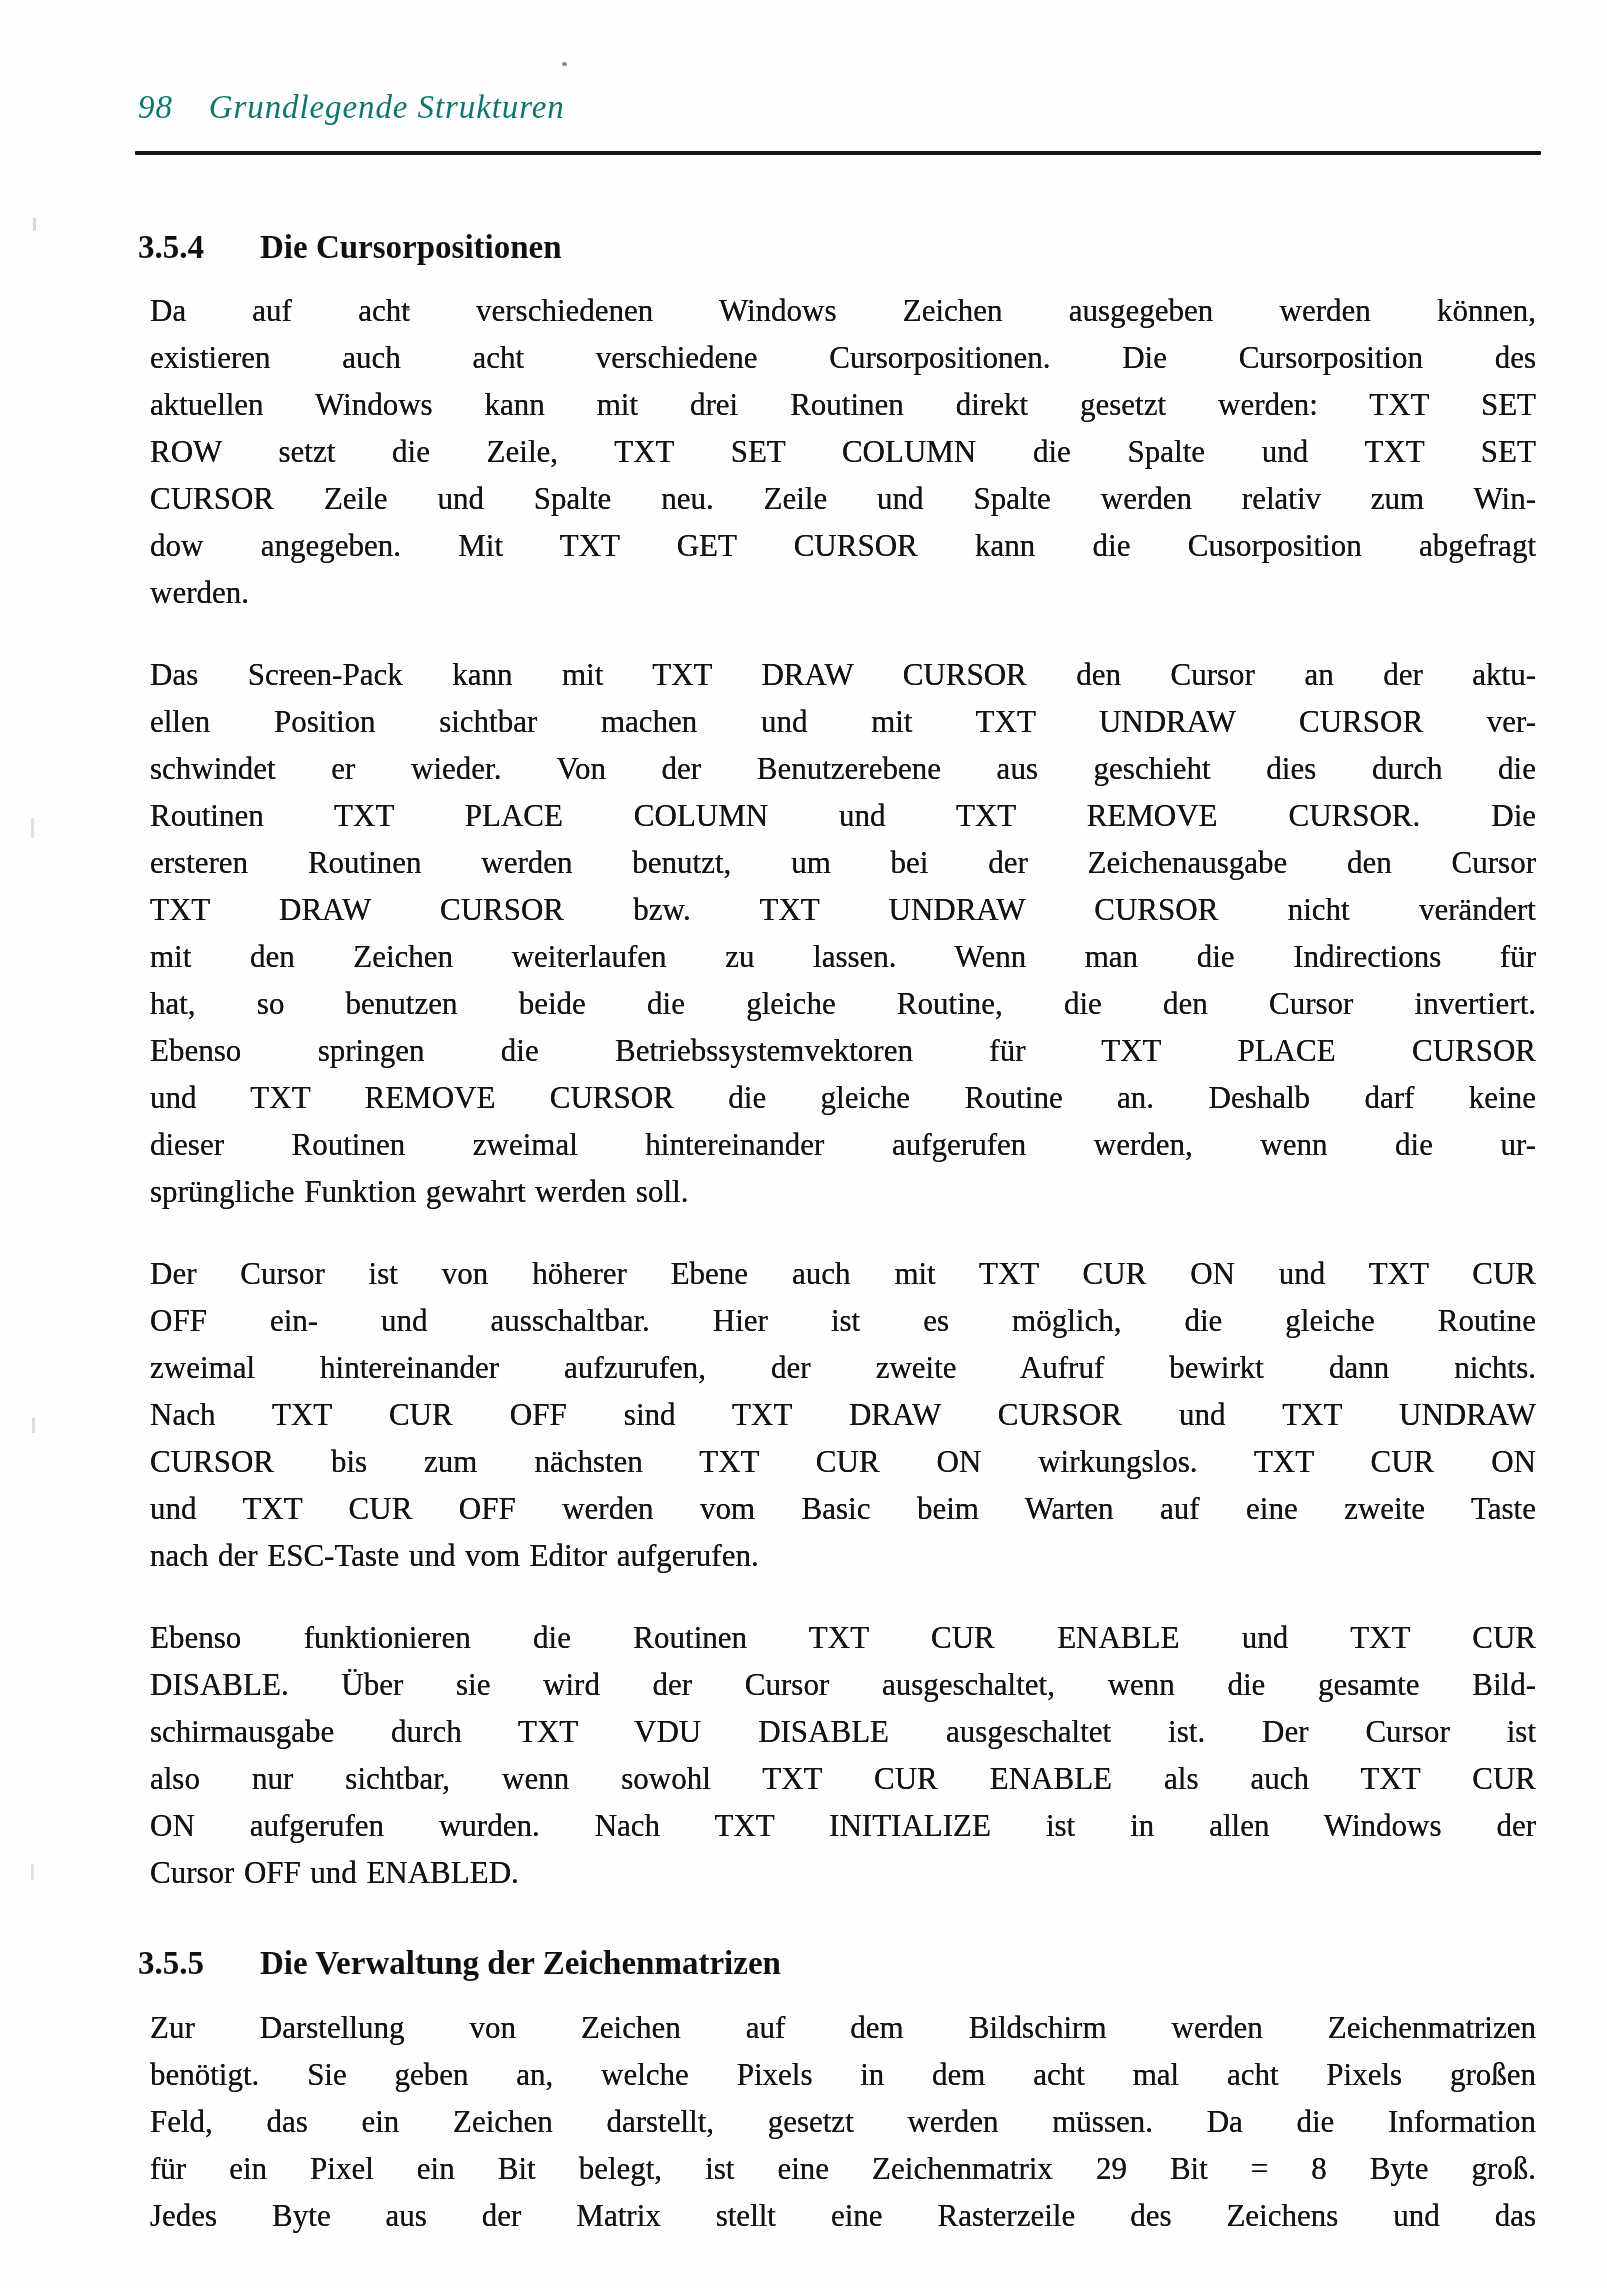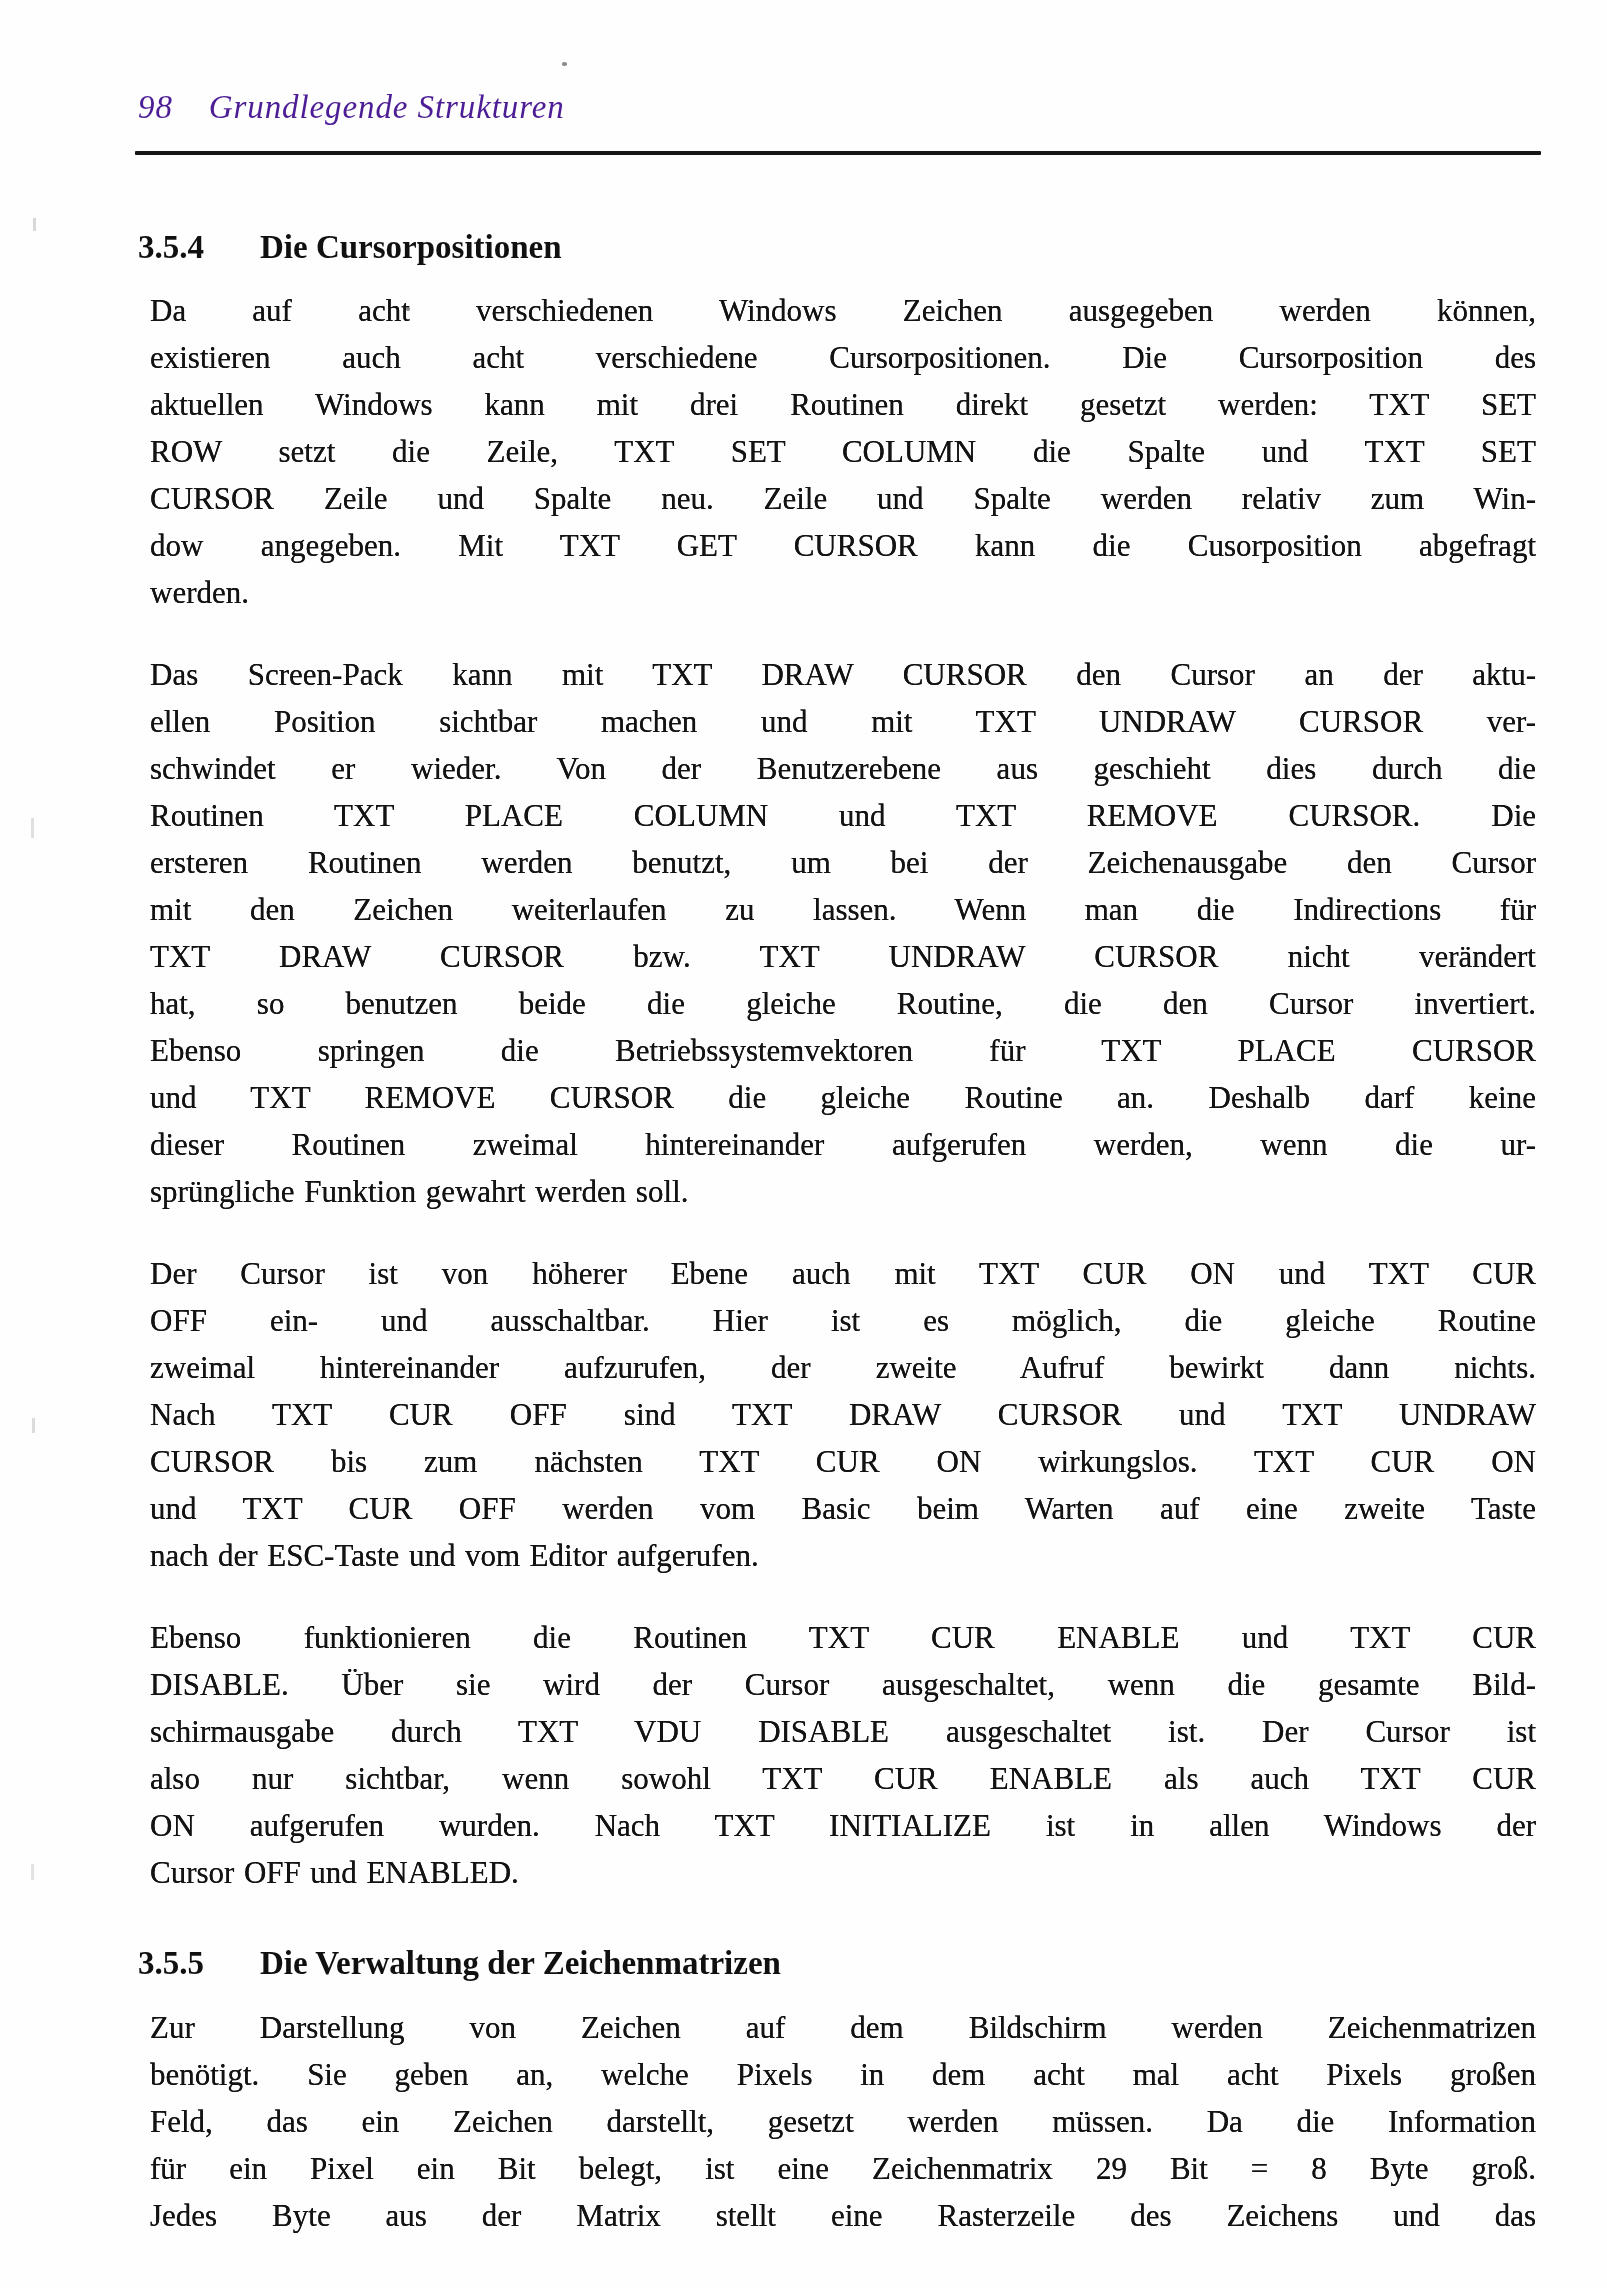--- a/index.html
+++ b/index.html
@@ -18,21 +18,21 @@
   }
   
   .running-header {
     position: absolute;
     left: 138px;
     top: 87px;
     width: 1400px;
     font-size: 33px;
     line-height: 40px;
     white-space: nowrap;
-    color: #4c1d95;
+    color: #0f766e;
   }
   .page-num {
     font-style: italic;
     margin-right: 36px;
     letter-spacing: 0.9px;
   }
   .running-title {
     font-style: italic;
     letter-spacing: 0.9px;
   }
@@ -116,22 +116,22 @@
         <div class="line">CURSOR Zeile und Spalte neu. Zeile und Spalte werden relativ zum Win-</div>
         <div class="line">dow angegeben. Mit TXT GET CURSOR kann die Cusorposition abgefragt</div>
         <div class="line last">werden.</div>
       </div>
       <div class="para">
         <div class="line">Das Screen-Pack kann mit TXT DRAW CURSOR den Cursor an der aktu-</div>
         <div class="line">ellen Position sichtbar machen und mit TXT UNDRAW CURSOR ver-</div>
         <div class="line">schwindet er wieder. Von der Benutzerebene aus geschieht dies durch die</div>
         <div class="line">Routinen TXT PLACE COLUMN und TXT REMOVE CURSOR. Die</div>
         <div class="line">ersteren Routinen werden benutzt, um bei der Zeichenausgabe den Cursor</div>
+        <div class="line">TXT DRAW CURSOR bzw. TXT UNDRAW CURSOR nicht verändert</div>
         <div class="line">mit den Zeichen weiterlaufen zu lassen. Wenn man die Indirections für</div>
-        <div class="line">TXT DRAW CURSOR bzw. TXT UNDRAW CURSOR nicht verändert</div>
         <div class="line">hat, so benutzen beide die gleiche Routine, die den Cursor invertiert.</div>
         <div class="line">Ebenso springen die Betriebssystemvektoren für TXT PLACE CURSOR</div>
         <div class="line">und TXT REMOVE CURSOR die gleiche Routine an. Deshalb darf keine</div>
         <div class="line">dieser Routinen zweimal hintereinander aufgerufen werden, wenn die ur-</div>
         <div class="line last">sprüngliche Funktion gewahrt werden soll.</div>
       </div>
       <div class="para">
         <div class="line">Der Cursor ist von höherer Ebene auch mit TXT CUR ON und TXT CUR</div>
         <div class="line">OFF ein- und ausschaltbar. Hier ist es möglich, die gleiche Routine</div>
         <div class="line">zweimal hintereinander aufzurufen, der zweite Aufruf bewirkt dann nichts.</div>

